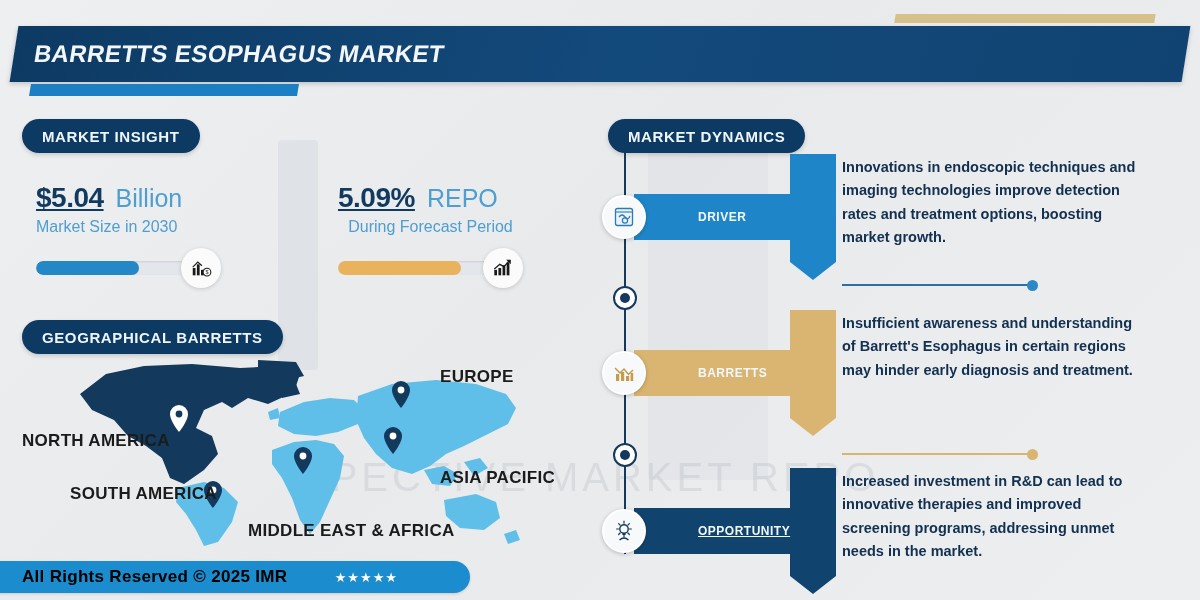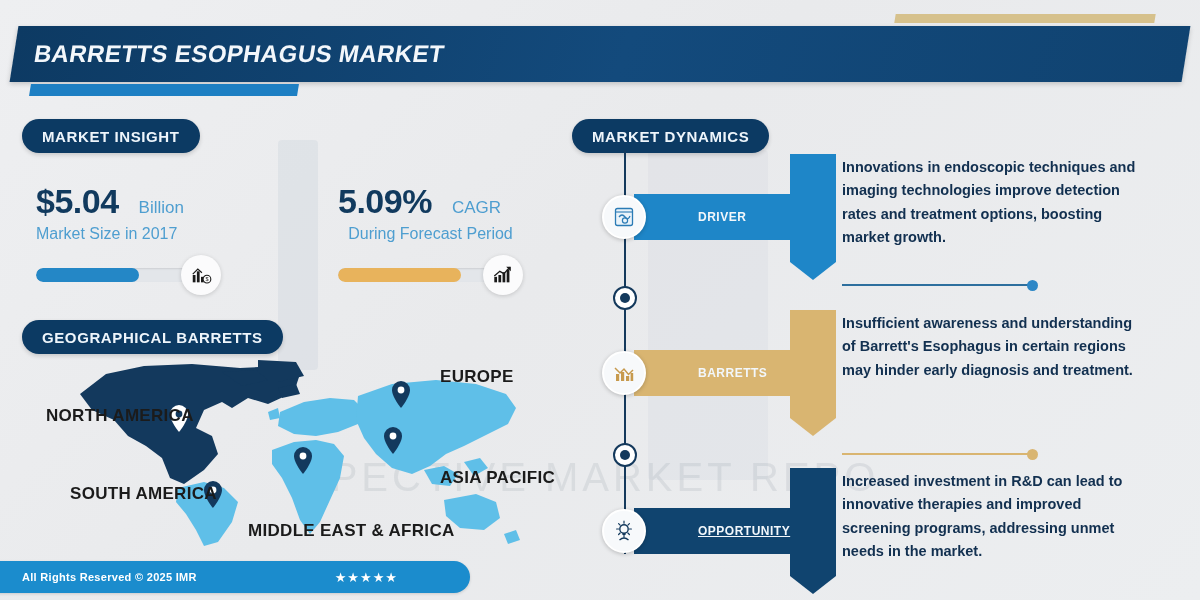--- a/index.html
+++ b/index.html
@@ -76,34 +76,35 @@
     font-size: 15px; font-weight: 700;
     letter-spacing: 0.6px;
     border-radius: 22px;
     height: 34px;
     padding: 16px 20px;
     box-shadow: 0 2px 4px rgba(0,0,0,0.16);
     white-space: nowrap;
   }
   #pill-insight { left: 22px; top: 119px; }
   #pill-geo     { left: 22px; top: 320px; }
-  #pill-dyn     { left: 572px; top: 119px; }
+  #pill-dyn     { left: 608px; top: 119px; }
 
   
   .kpi { position: absolute; }
   #kpi-left  { left: 36px;  top: 182px; }
   #kpi-right { left: 338px; top: 182px; text-align: center; }
   .kpi-value-row { display: flex; align-items: baseline; }
   .kpi-value {
-    font-size: 34px; font-weight: 700; color: #113a5e;
+    font-size: 28px; font-weight: 700; color: #113a5e;
     letter-spacing: -0.5px;
+    text-decoration: underline;
   }
   .kpi-unit {
-    font-size: 17px; font-weight: 400; color: #4e9ed0;
-    margin-left: 20px;
+    font-size: 25px; font-weight: 400; color: #4e9ed0;
+    margin-left: 12px;
   }
   .kpi-sub {
     margin-top: 4px;
     font-size: 16px; color: #4e9ed0; font-weight: 400;
   }
   .kpi-bar-row { display: flex; align-items: center; margin-top: 12px; }
   .kpi-track {
     width: 158px; height: 14px;
     background: #e3e6ea;
     border-radius: 8px;
@@ -123,21 +124,21 @@
   }
 
   
   #map-wrap { position: absolute; left: 72px; top: 358px; width: 500px; height: 190px; }
   #map-wrap svg { width: 100%; height: 100%; overflow: visible; }
   .map-label {
     position: absolute;
     font-size: 17px; font-weight: 700; color: #1b1b1b;
     letter-spacing: 0.3px; white-space: nowrap;
   }
-  #lbl-na  { left: 22px;  top: 406px; margin-left: 24px; }
+  #lbl-na  { left: 22px;  top: 431px; }
   #lbl-sa  { left: 70px;  top: 484px; }
   #lbl-mea { left: 248px; top: 521px; }
   #lbl-eu  { left: 440px; top: 367px; }
   #lbl-ap  { left: 440px; top: 468px; }
 
   
   #dyn { position: absolute; left: 590px; top: 150px; width: 610px; height: 440px; }
   .dyn-axis {
     position: absolute; left: 34px; top: 0; width: 2px; height: 404px;
     background: #14395c;
@@ -217,21 +218,21 @@
     position: absolute;
     left: -8px; top: 561px;
     width: 478px; height: 32px;
     background: #1b8ccd;
     border-radius: 0 16px 16px 0;
     display: flex; align-items: center;
     box-shadow: 0 1px 3px rgba(0,0,0,0.14);
   }
   .footer-text {
     margin-left: 30px;
-    color: #ffffff; font-size: 11px; font-weight: 700;
+    color: #000000; font-size: 17px; font-weight: 700;
     letter-spacing: 0.3px; white-space: nowrap;
   }
   .footer-stars {
     margin-left: auto; margin-right: 72px;
     color: #ffffff; font-size: 13px; letter-spacing: 1px;
   }
 </style>
 </head>
 <body>
 
@@ -246,42 +247,42 @@
   <div class="header-title">BARRETTS ESOPHAGUS MARKET</div>
   <div class="header-underline"></div>
 
   <div class="pill" id="pill-insight">MARKET INSIGHT</div>
 
   <div class="kpi" id="kpi-left">
     <div class="kpi-value-row">
       <span class="kpi-value">$5.04</span>
       <span class="kpi-unit">Billion</span>
     </div>
-    <div class="kpi-sub">Market Size in 2017</div>
+    <div class="kpi-sub">Market Size in 2030</div>
     <div class="kpi-bar-row">
       <div class="kpi-track">
         <div class="kpi-fill blue" id="fill-0" style="width: 65%;"></div>
       </div>
       <div class="kpi-icon-circle">
         <svg width="22" height="22" viewBox="0 0 24 24" aria-hidden="true">
           <rect x="3" y="12" width="3" height="8" fill="#1a1a1a"></rect>
           <rect x="7.5" y="8" width="3" height="12" fill="#1a1a1a"></rect>
           <rect x="12" y="14" width="3" height="6" fill="#1a1a1a"></rect>
           <path d="M3 11 L8.5 5.5 L13 9.5" stroke="#1a1a1a" stroke-width="1.3" fill="none"></path>
           <circle cx="18.5" cy="16.5" r="4.2" fill="#fff" stroke="#1a1a1a" stroke-width="1.2"></circle>
           <text x="18.5" y="19" font-size="6" text-anchor="middle" fill="#1a1a1a" font-family="'Liberation Sans',sans-serif">$</text>
         </svg>
       </div>
     </div>
   </div>
 
   <div class="kpi" id="kpi-right">
     <div class="kpi-value-row">
       <span class="kpi-value">5.09%</span>
-      <span class="kpi-unit">CAGR</span>
+      <span class="kpi-unit">REPO</span>
     </div>
     <div class="kpi-sub">During Forecast Period</div>
     <div class="kpi-bar-row">
       <div class="kpi-track">
         <div class="kpi-fill gold" id="fill-1" style="width: 78%;"></div>
       </div>
       <div class="kpi-icon-circle">
         <svg width="22" height="22" viewBox="0 0 24 24" aria-hidden="true">
           <rect x="2.5" y="14" width="3" height="6" fill="#1a1a1a"></rect>
           <rect x="7" y="12" width="3" height="8" fill="#1a1a1a"></rect>

